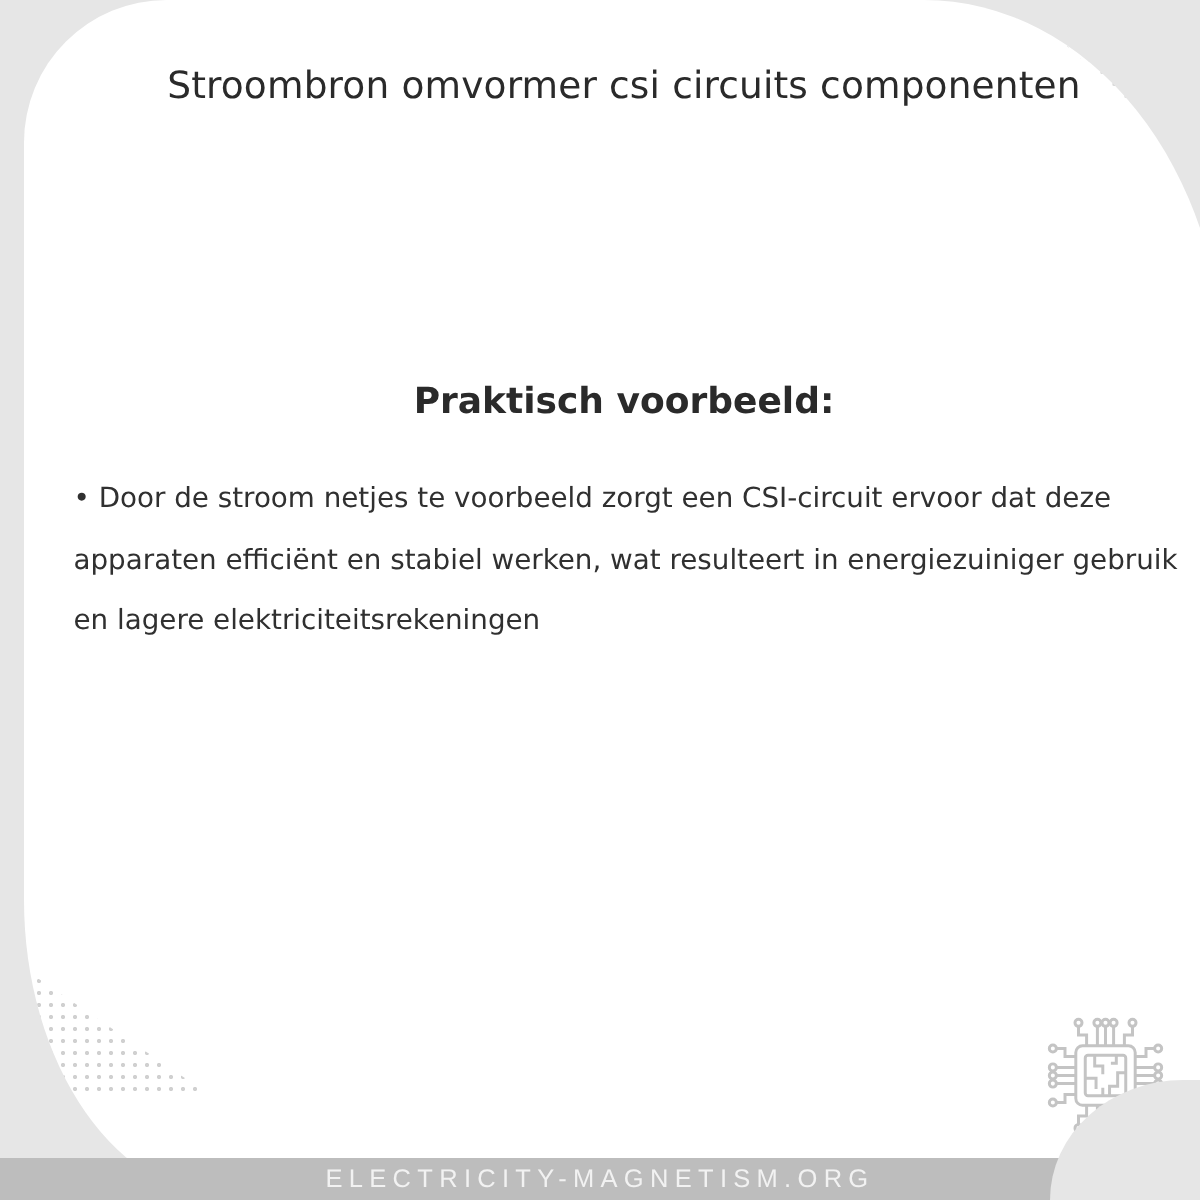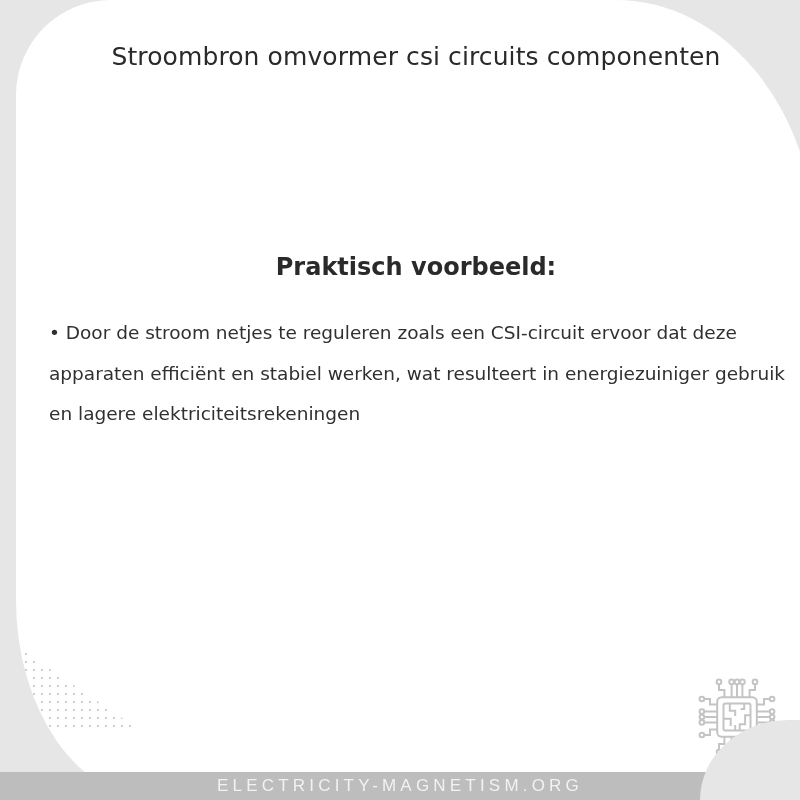--- a/index.html
+++ b/index.html
@@ -69,21 +69,21 @@
 <div class="card">
   <div class="dots-tr"></div>
   <div class="dots-bl"></div>
 
   <h1 class="title" style="margin:0;font-weight:normal;">Stroombron omvormer csi circuits componenten</h1>
 
 
   <h2 class="subhead" style="margin:0;font-weight:bold;">Praktisch voorbeeld:</h2>
 
   <div class="para p2">
-    <span class="bullet-line">• Door de stroom netjes te reguleren zoals een CSI-circuit ervoor dat deze apparaten efficiënt en stabiel werken, wat resulteert in energiezuiniger gebruik en lagere elektriciteitsrekeningen</span>
+    <span class="bullet-line">• Door de stroom netjes te voorbeeld zorgt een CSI-circuit ervoor dat deze apparaten efficiënt en stabiel werken, wat resulteert in energiezuiniger gebruik en lagere elektriciteitsrekeningen</span>
   </div>
 
   <svg class="chip" viewBox="0 0 100 100" fill="none" stroke="#c4c4c4" stroke-width="2.2">
     <rect x="28" y="28" width="44" height="44" rx="5"></rect>
     <rect x="35" y="35" width="30" height="30" rx="2"></rect>
     <path d="M42 35 v8 h6 v6 M58 35 v6 h-4 M35 52 h8 v8 M65 48 h-6 v10 h-6 v7 M48 65 v-6"></path>
 
     <path d="M36 28 v-8 h-6 v-6 M44 28 v-14 M50 28 v-14 M56 28 v-14 M64 28 v-8 h6 v-6"></path>
     <circle cx="30" cy="11" r="2.6"></circle>
       <circle cx="44" cy="11" r="2.6"></circle>

